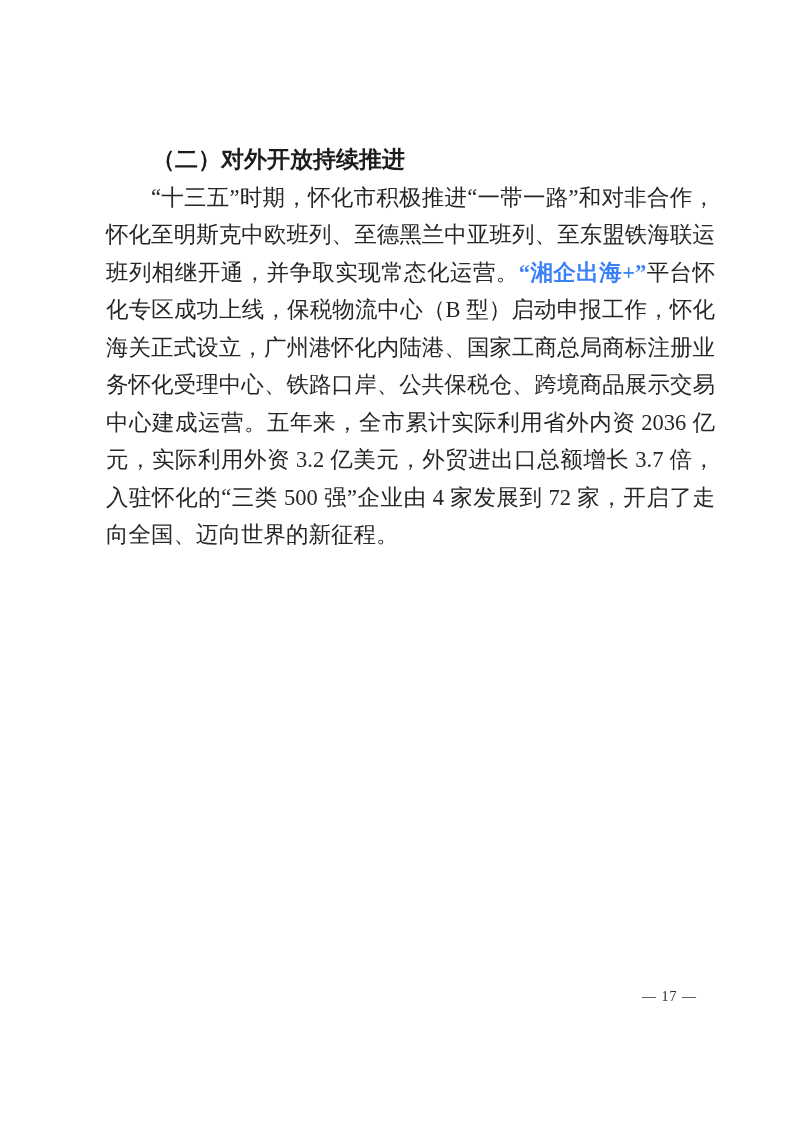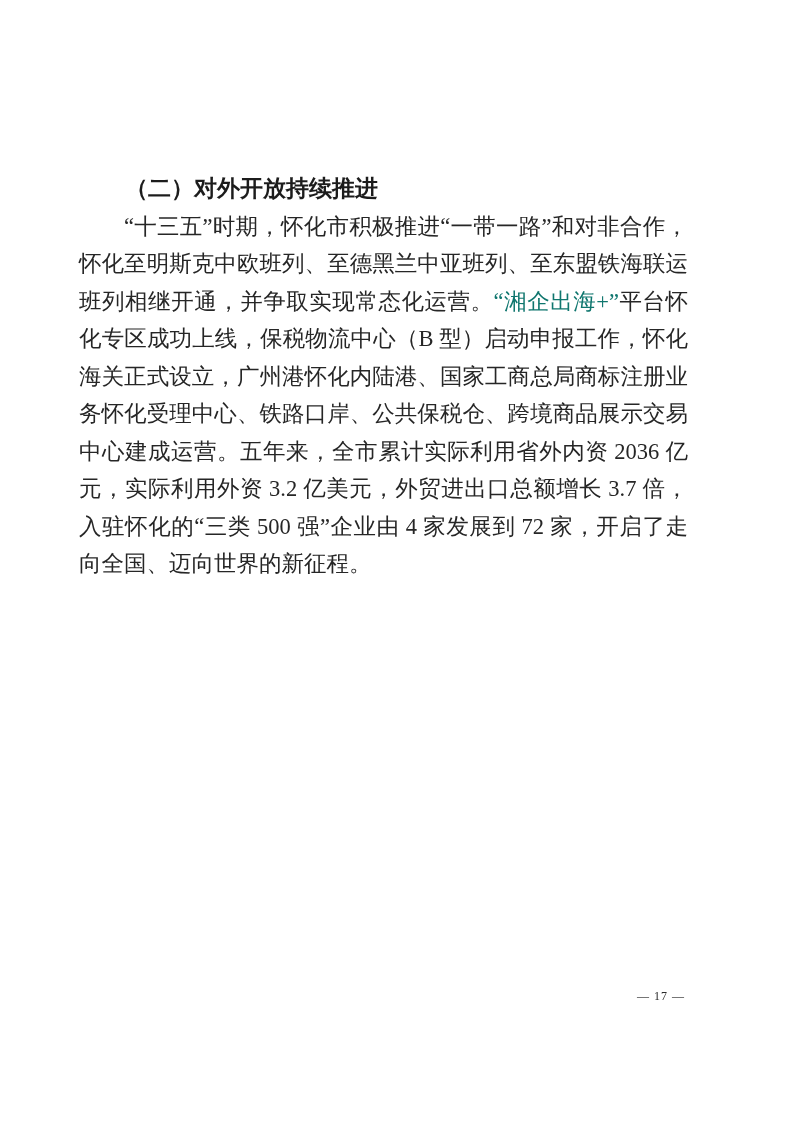--- a/index.html
+++ b/index.html
@@ -11,51 +11,50 @@
     position: relative;
     width: 793px;
     height: 1122px;
     background: #ffffff;
     overflow: hidden;
     font-family: "Liberation Serif", "DejaVu Serif", serif;
     color: #262626;
   }
   .content {
     position: absolute;
-    left: 79px;
+    left: 106px;
     top: 141px;
     width: 609px;
     font-size: 22.5px;
     line-height: 37.5px;
     text-align: justify;
-    margin-top: 29px;
   }
   .heading {
     margin: 0;
     padding: 0;
     font-size: 23px;
     font-weight: bold;
     text-indent: 2em;
     line-height: 37.5px;
     color: #1c1c1c;
   }
   .para {
     margin: 0;
     padding: 0;
     text-indent: 2em;
   }
   .bold-phrase {
-    font-weight: normal;
-    color: #0f766e;
+    font-weight: bold;
+    color: #3b82f6;
   }
   .footer-pagenum {
     position: absolute;
     top: 989px;
-    right: 108px;
-    font-size: 12px;
+    right: 96px;
+    font-size: 14px;
     letter-spacing: 1px;
     color: #2a2a2a;
     font-family: "Liberation Serif", "DejaVu Serif", serif;
   }
 </style>
 </head>
 <body>
 
 <div class="page">
   <div class="content">

